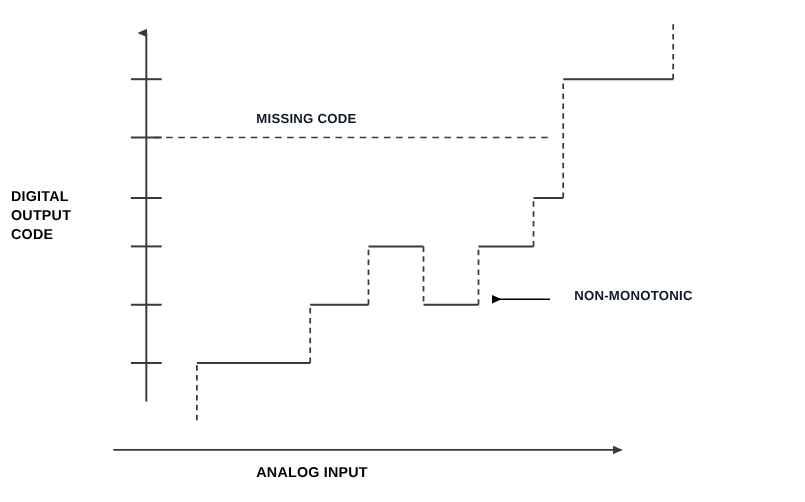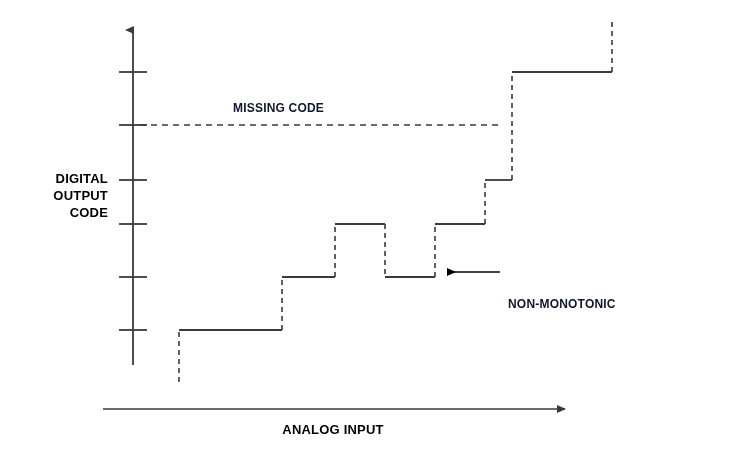--- a/index.html
+++ b/index.html
@@ -31,46 +31,44 @@
     font-size: 13px;
     color: #000000;
     letter-spacing: 0.2px;
     line-height: 17px;
     white-space: pre;
   }
   #y-axis-label {
     left: 10px;
     top: 170px;
     width: 98px;
-    text-align: right;
   }
   #x-axis-label {
     left: 233px;
     top: 421px;
     width: 200px;
-    text-align: center;
+    text-align: left;
     font-size: 13px;
   }
   .annotation-label {
     position: absolute;
     font-family: "Liberation Sans", sans-serif;
     font-weight: bold;
     font-size: 12px;
     color: #0f172a;
     letter-spacing: 0.2px;
     white-space: pre;
   }
   #missing-code-label {
     left: 233px;
     top: 101px;
   }
   #non-monotonic-label {
-    left: 508px;
+    left: 522px;
     top: 262px;
-    margin-top: 35px;
   }
 </style>
 </head>
 <body>
 
 <div id="figure">
 
   <svg id="plot-svg" viewBox="0 0 732 456" xmlns="http://www.w3.org/2000/svg">
     <defs>
       <marker id="arrowhead-up" markerWidth="8" markerHeight="9" refX="4" refY="8" orient="auto" markerUnits="userSpaceOnUse">

